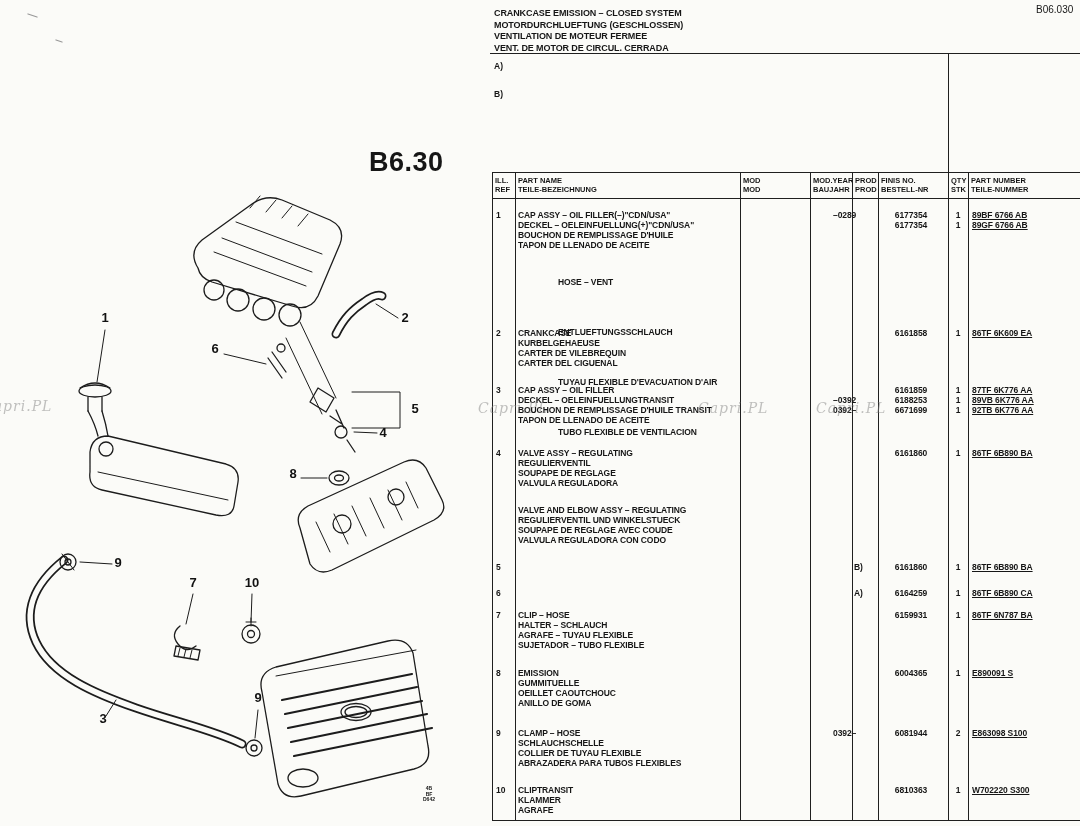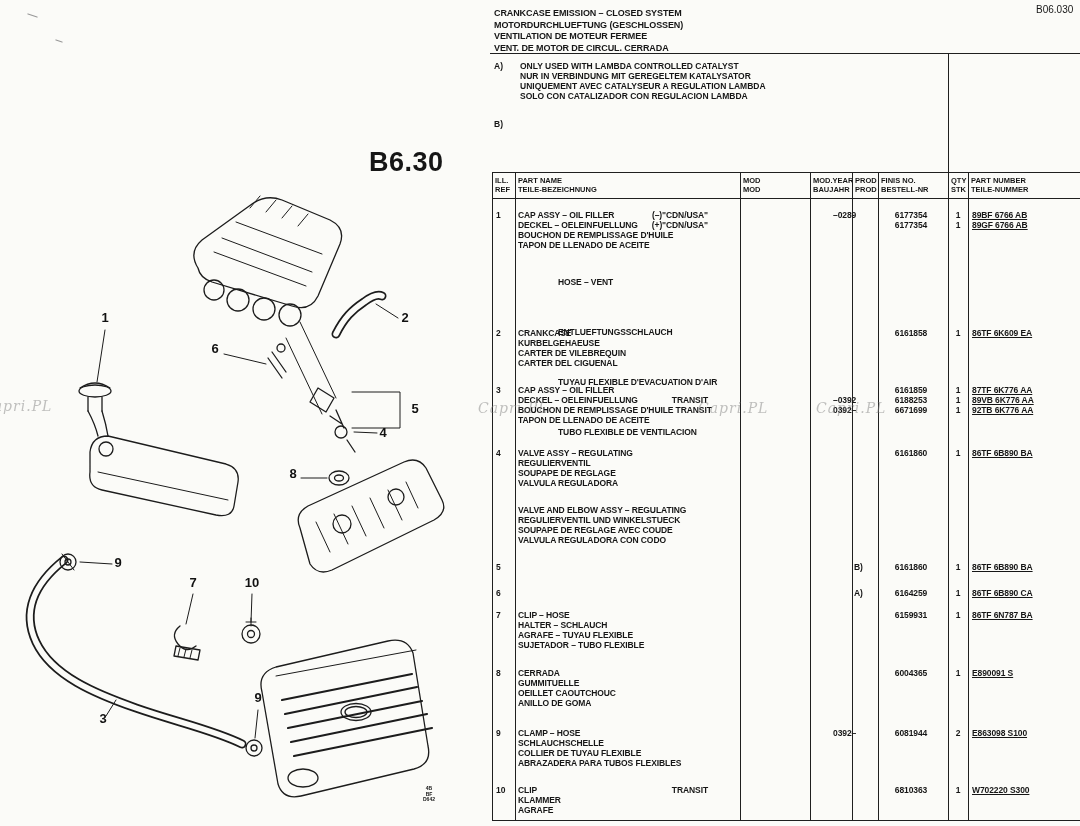--- a/index.html
+++ b/index.html
@@ -32,21 +32,21 @@
   
   #thead { position:absolute; left:492px; top:172px; width:588px; height:26px; display:grid;
            grid-template-columns:23px 225px 70px 42px 26px 70px 20px 112px; }
   .th { font-size:7.5px; font-weight:bold; line-height:9px; padding-top:4px; padding-left:3px; white-space:nowrap; overflow:hidden; }
   #tbody { position:absolute; left:492px; top:198px; width:588px; height:622px; }
   .trow { position:absolute; left:0; width:588px; display:grid;
           grid-template-columns:23px 225px 70px 42px 26px 70px 20px 112px;
           grid-auto-rows:10px; font-size:8.5px; font-weight:bold; letter-spacing:-0.1px; }
   .td { line-height:10px; white-space:nowrap; }
   .c-ref  { padding-left:4px; }
-  .c-name { display:flex; justify-content:space-between; padding-left:3px; padding-right:32px; overflow:hidden; }
+  .c-name { display:flex; padding-left:3px; padding-right:32px; overflow:hidden; }
   .c-year { text-align:center;padding-left:23px; }
   .c-prod { padding-left:2px; }
   .c-finis{ text-align:center; padding-right:4px; }
   .c-qty  { text-align:center; }
   .c-part { padding-left:4px;text-decoration:underline; }
 
   
   #diagram { position:absolute; left:0; top:0; }
   .callout { font:bold 13px "Liberation Sans", sans-serif; fill:#111; text-anchor:middle; }
 
@@ -194,26 +194,20 @@
   <div id="title-block">
       <div>CRANKCASE EMISSION – CLOSED SYSTEM</div>
       <div>MOTORDURCHLUEFTUNG (GESCHLOSSEN)</div>
       <div>VENTILATION DE MOTEUR FERMEE</div>
       <div>VENT. DE MOTOR DE CIRCUL. CERRADA</div>
     </div>
   <div id="doc-code">B06.030</div>
   <div id="notes">
       <div class="note">
         <div class="note-key">A)</div>
-        <div class="note-lines">
-          <div>ONLY USED WITH LAMBDA CONTROLLED CATALYST</div>
-          <div>NUR IN VERBINDUNG MIT GEREGELTEM KATALYSATOR</div>
-          <div>UNIQUEMENT AVEC CATALYSEUR A REGULATION LAMBDA</div>
-          <div>SOLO CON CATALIZADOR CON REGULACION LAMBDA</div>
-        </div>
       </div>
       <div class="note">
         <div class="note-key">B)</div>
       </div>
     </div>
 
   <div class="hline" style="left:490px; top:53px;  width:590px;"></div>
   <div class="hline" style="left:492px; top:172px; width:588px;"></div>
   <div class="hline" style="left:492px; top:198px; width:588px;"></div>
   <div class="hline" style="left:492px; top:820px; width:588px;"></div>
@@ -579,21 +573,21 @@
         <div class="td c-mod"></div>
         <div class="td c-year"></div>
         <div class="td c-prod"></div>
         <div class="td c-finis"></div>
         <div class="td c-qty"></div>
         <div class="td c-part"></div>
       </div>
       <div class="trow" style="top: 470px;">
         <div class="td c-ref">8</div>
         <div class="td c-name">
-          <span>CERRADA</span>
+          <span>EMISSION</span>
         </div>
         <div class="td c-mod"></div>
         <div class="td c-year"></div>
         <div class="td c-prod"></div>
         <div class="td c-finis">6004365</div>
         <div class="td c-qty">1</div>
         <div class="td c-part">E890091 S</div>
         <div class="td c-ref"></div>
         <div class="td c-name">
           <span>GUMMITUELLE</span>

